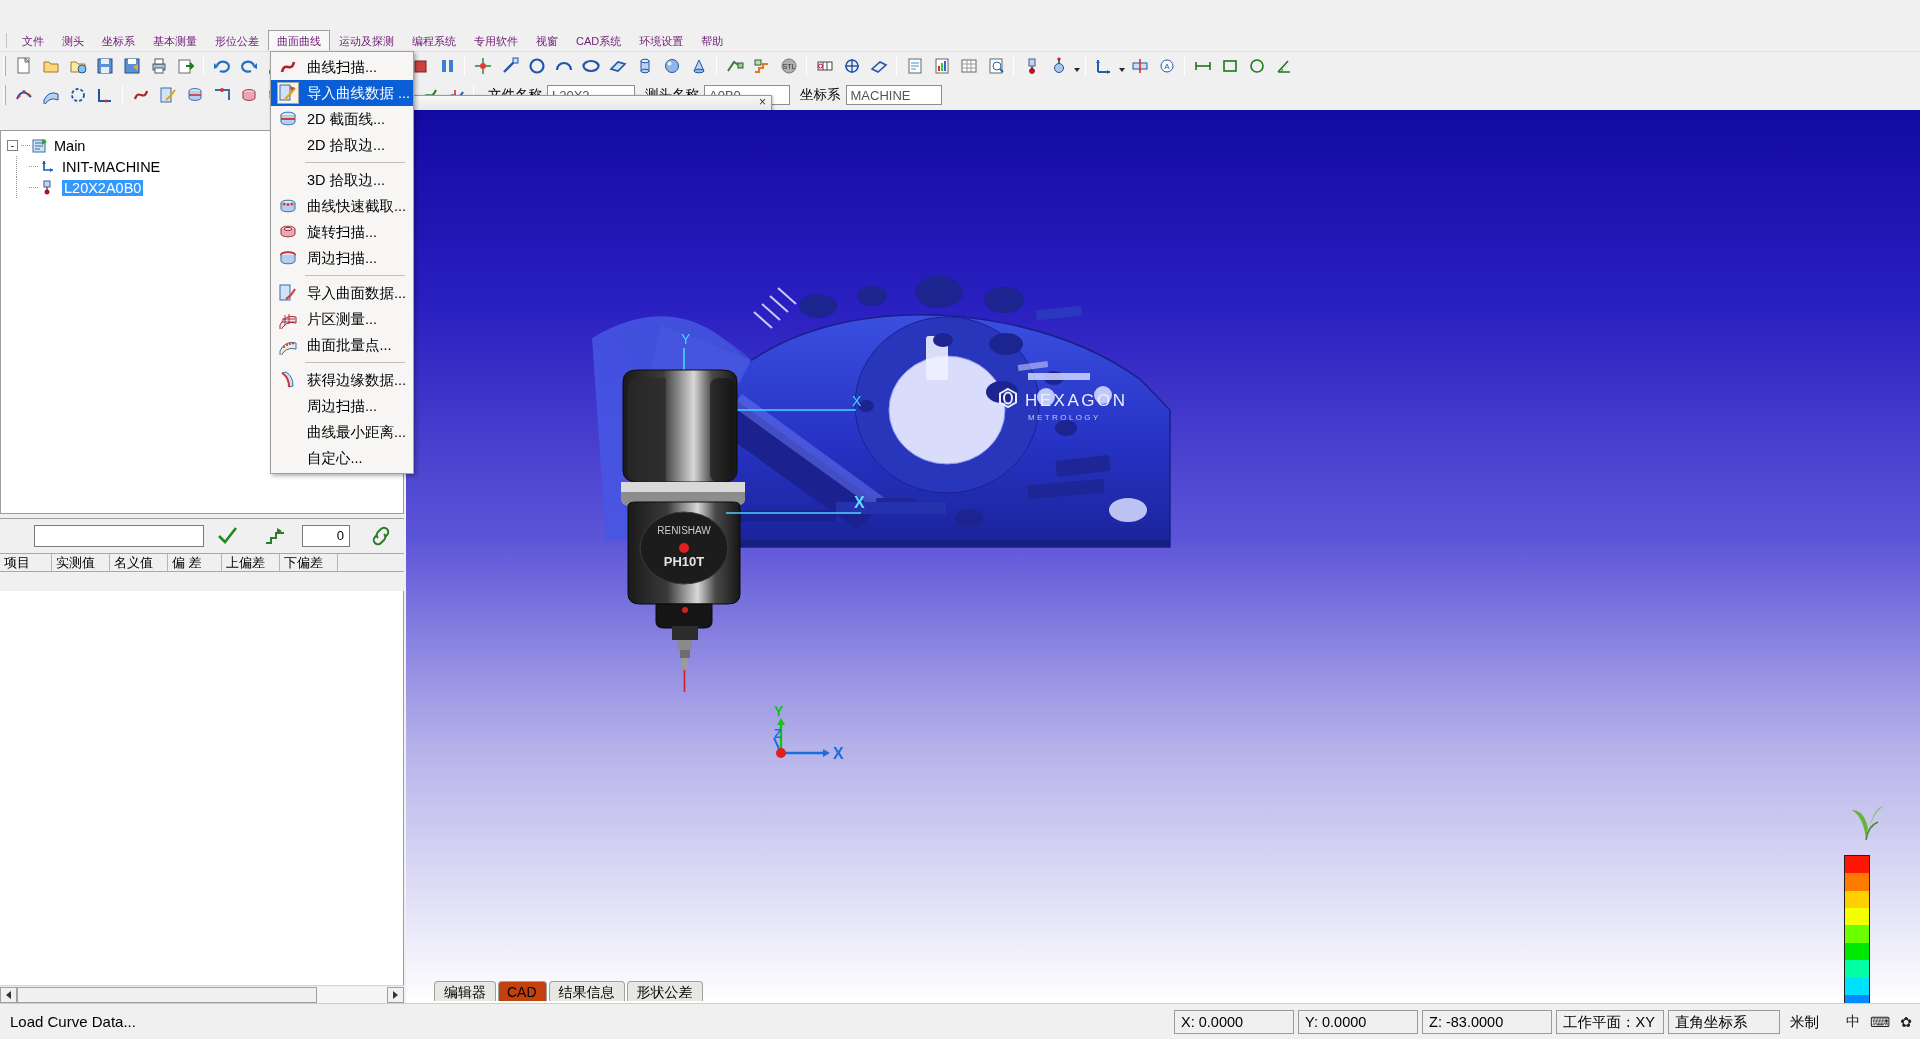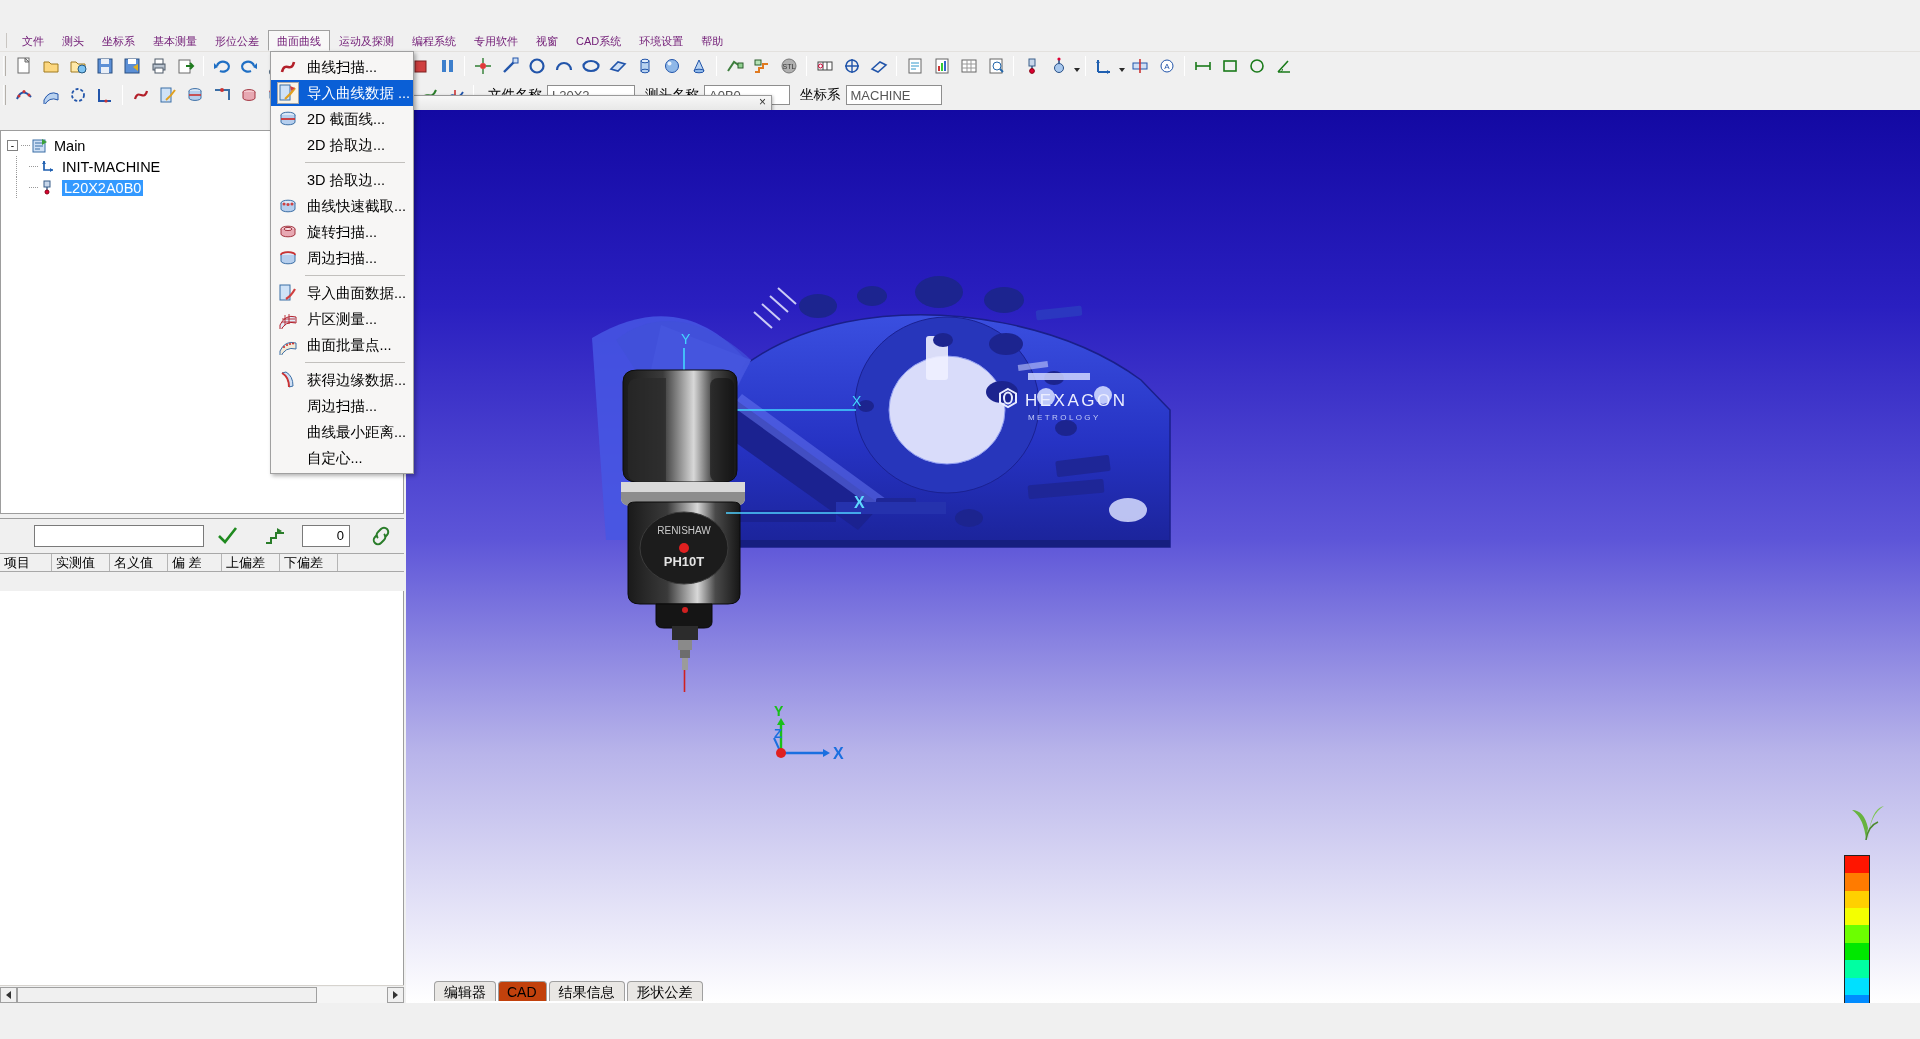--- a/index.html
+++ b/index.html
@@ -1191,14 +1191,30 @@
       <div class="dd-icon"></div>
       <span>曲线最小距离...</span>
     </div>
 
     <div class="dd-item">
       <div class="dd-icon"></div>
       <span>自定心...</span>
     </div>
   </div>
 
+  <div class="statusbar">
+    <div class="status-msg">Load Curve Data...</div>
+    <div class="status-cells">
+      <div class="scell" style="min-width:120px">X: 0.0000</div>
+      <div class="scell" style="min-width:120px">Y: 0.0000</div>
+      <div class="scell" style="min-width:130px">Z: -83.0000</div>
+      <div class="scell" style="min-width:108px">工作平面：XY</div>
+      <div class="scell" style="min-width:112px">直角坐标系</div>
+      <div class="scell" style="min-width:58px;border:none;background:transparent">米制</div>
+      <div class="tray">
+        <span>中</span>
+        <span>⌨</span>
+        <span>✿</span>
+      </div>
+    </div>
+  </div>
 
 </div>
 
 </body></html>

